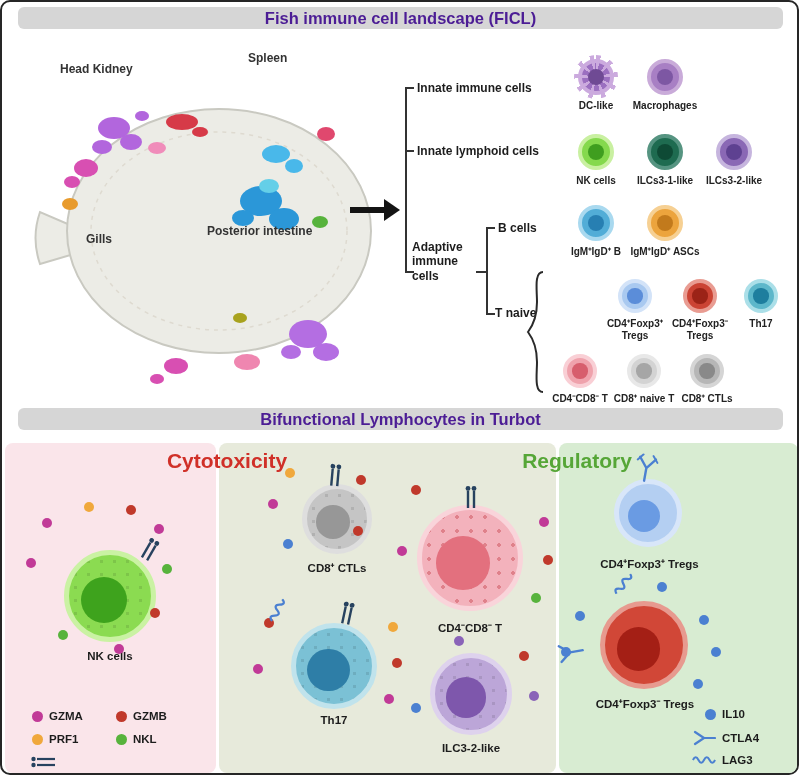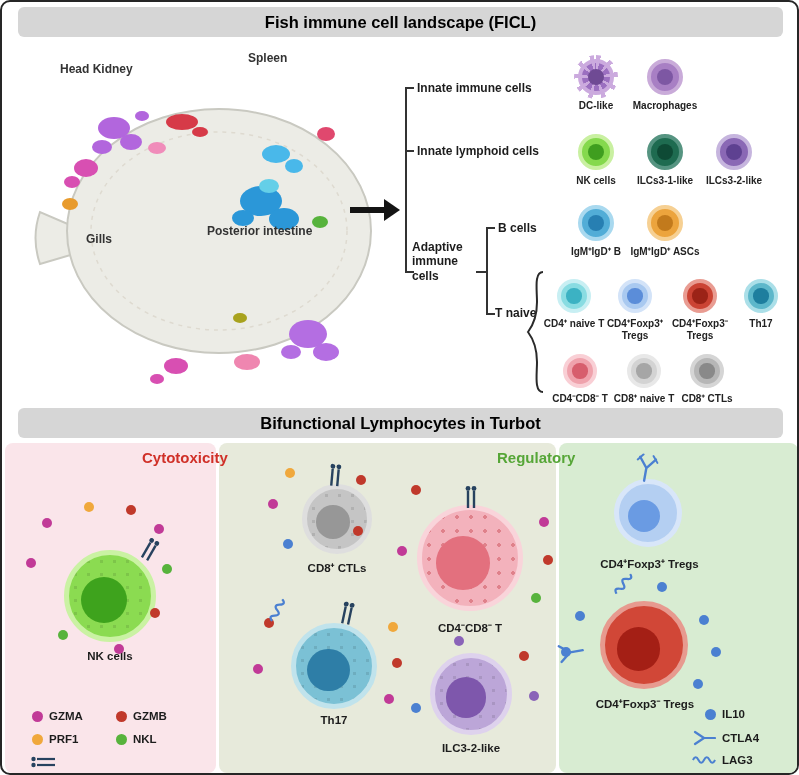--- a/index.html
+++ b/index.html
@@ -1,19 +1,19 @@
 <!DOCTYPE html>
 <html style="--c-gzma: #c13a97; --c-gzmb: #c0392b; --c-prf1: #f0a83c; --c-nkl: #57b33c; --c-il10: #4b80d1; --c-faslg: #27425f; --c-ctla4: #4b80d1; --c-lag3: #4b80d1; --c-purple_dot: #8a63b8; --c-cytotoxicity: #d03028; --c-regulatory: #56a637;"><head>
 <meta charset="utf-8">
 <style>
   * { margin:0; padding:0; box-sizing:border-box; }
   body { font-family:"Liberation Sans",sans-serif; background:#ffffff; }
   .page { position:relative; width:799px; height:775px; background:#fff; border:2px solid #262626; border-radius:10px; overflow:hidden; }
-  .title-bar { position:absolute; left:16px; width:765px; height:30px; background:#d6d6d6; border-radius:6px;
-               display:flex; align-items:center; justify-content:center; font-size:16.5px; font-weight:700; color:#000000; }
+  .title-bar { position:absolute; left:16px; width:765px; height:22px; background:#d6d6d6; border-radius:6px;
+               display:flex; align-items:center; justify-content:center; font-size:16.5px; font-weight:700; color:#4c1d95; }
   .tissue-label { position:absolute; font-size:12px; font-weight:600; color:#333; z-index:2; }
   .tree-label { position:absolute; font-size:12px; font-weight:700; color:#1c1c1c; line-height:1.2; }
   .tline { position:absolute; background:#333; }
   .cell-item { position:absolute; display:flex; flex-direction:column; align-items:center; gap:5px; }
   .cell-icon { position:relative; border-radius:50%; background-color:var(--outer,#ccc); border:4px solid var(--ring,#ddd); z-index:0; }
   .cell-icon .nucleus, .bigcell .nucleus { position:absolute; border-radius:50%; background:var(--inner,#888); }
   .cell-icon .nucleus { width:58%; height:58%; left:21%; top:21%; }
   .cell-label { font-size:10px; font-weight:600; color:#222; text-align:center; line-height:1.15; }
   .spiky::before { content:""; position:absolute; inset:-8px; border-radius:50%;
                    background:repeating-conic-gradient(var(--ring,#ddd) 0deg 13deg, transparent 13deg 38deg); z-index:-1; }
@@ -22,21 +22,21 @@
   .bigcell .nucleus { width:56%; height:56%; left:15%; top:27%; }
   .speckled { background-image:radial-gradient(rgba(0,0,0,0.10) 1.6px, transparent 1.8px); background-size:13px 13px; }
   .speckled-red { background-image:radial-gradient(rgba(190,50,60,0.38) 1.8px, transparent 2px); background-size:14px 14px; }
   .bigcell-label { position:absolute; font-size:11.5px; font-weight:600; color:#1c1c1c; text-align:center; z-index:2; line-height:1.2; }
   .dot { position:absolute; width:10px; height:10px; border-radius:50%; z-index:2; }
   .c-gzma{background:var(--c-gzma)} .c-gzmb{background:var(--c-gzmb)} .c-prf1{background:var(--c-prf1)}
   .c-nkl{background:var(--c-nkl)} .c-il10{background:var(--c-il10)} .c-purple{background:var(--c-purple_dot)}
   .recep { position:absolute; z-index:3; }
   .stroke-faslg{stroke:var(--c-faslg)} .fill-faslg{fill:var(--c-faslg)}
   .stroke-blue{stroke:var(--c-ctla4)}
-  .section-heading { position:absolute; font-size:15px; font-weight:700; z-index:2; }
+  .section-heading { position:absolute; font-size:21px; font-weight:700; text-align:center; z-index:2; }
   .legend-item { position:absolute; display:flex; align-items:center; gap:6px; font-size:11.5px; font-weight:600; color:#1c1c1c; z-index:2; }
   .legend-dot { position:static; width:11px; height:11px; flex:0 0 auto; }
   .bg-section { position:absolute; border-radius:8px; }
   .brace-svg { position:absolute; z-index:1; }
 </style>
 </head>
 <body>
 
 <div class="page">
 
@@ -157,26 +157,20 @@
       </div>
     <div class="cell-label">IgM⁺IgD⁺ B</div>
   </div>
   <div class="cell-item" style="left:628px;top:203px;width:70px;">
     <div class="cell-icon" style="width: 36px; height: 36px; --ring: #f6d093; --outer: #eca43d; --inner: #c27a1c;">
         <div class="nucleus"></div>
       </div>
     <div class="cell-label">IgM⁺IgD⁺ ASCs</div>
   </div>
 
-  <div class="cell-item" style="left:540px;top:277px;width:64px;">
-    <div class="cell-icon" style="width: 34px; height: 34px; --ring: #c8eff3; --outer: #89dce2; --inner: #3cb2c3;">
-        <div class="nucleus"></div>
-      </div>
-    <div class="cell-label">CD4⁺ naive T</div>
-  </div>
   <div class="cell-item" style="left:601px;top:277px;width:64px;">
     <div class="cell-icon" style="width: 34px; height: 34px; --ring: #d3e3f8; --outer: #a9c9f0; --inner: #5b8dd9;">
         <div class="nucleus"></div>
       </div>
     <div class="cell-label">CD4⁺Foxp3⁺ Tregs</div>
   </div>
   <div class="cell-item" style="left:666px;top:277px;width:64px;">
     <div class="cell-icon" style="width: 34px; height: 34px; --ring: #e99c92; --outer: #cb4334; --inner: #9b2317;">
         <div class="nucleus"></div>
       </div>

